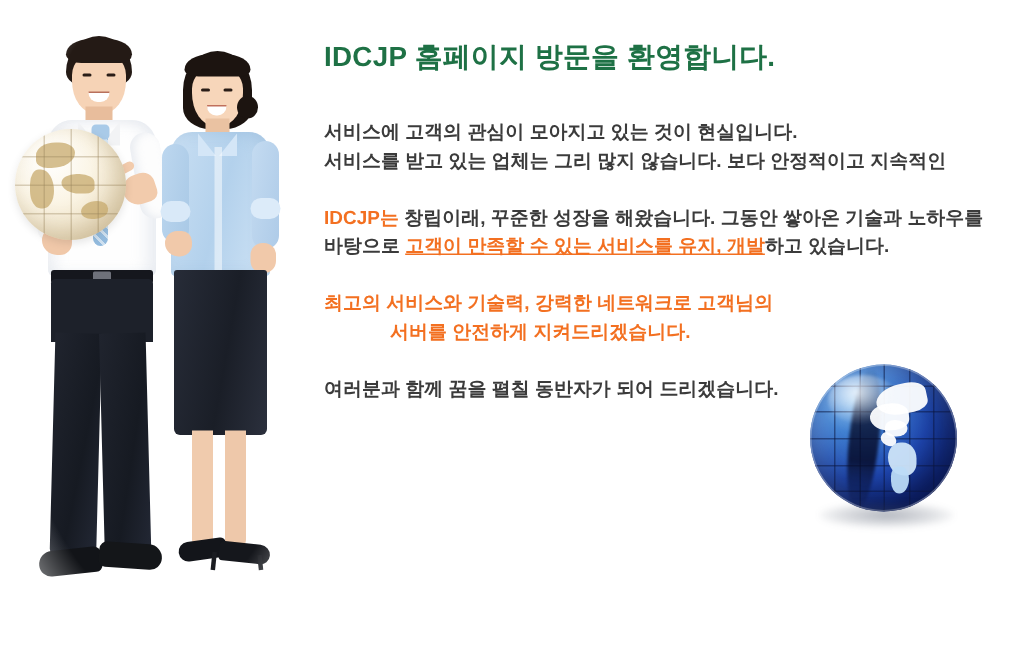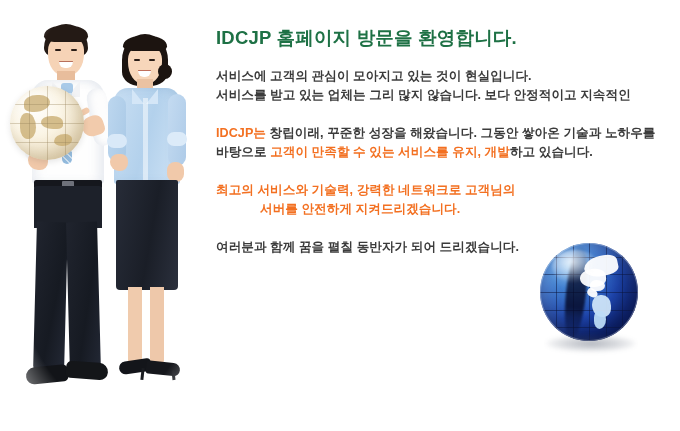--- a/index.html
+++ b/index.html
@@ -291,21 +291,21 @@
     position: absolute;
     left: 216px;
     top: 26px;
     width: 456px;
   }
   .title {
     font-size: 18.5px;
     font-weight: bold;
     letter-spacing: .2px;
     line-height: 1.35;
-    margin: 0 0 16px 0;
+    margin: 0 0 28px 0;
     white-space: nowrap;
   }
   .para {
     margin: 0 0 18px 0;
     font-size: 12.6px;
     line-height: 19.5px;
     letter-spacing: .05px;
     font-weight: bold;
   }
   .para:last-child { margin-bottom: 0; }
@@ -453,21 +453,21 @@
 
   <div class="content">
     <h1 class="title" style="color: rgb(30, 113, 69);">IDCJP 홈페이지 방문을 환영합니다.</h1>
     <div id="paragraphs-host">
         <p class="para" style="color: rgb(59, 59, 59);">
           <span class="line"><span>서비스에 고객의 관심이 모아지고 있는 것이 현실입니다.</span></span>
           <span class="line"><span>서비스를 받고 있는 업체는 그리 많지 않습니다. 보다 안정적이고 지속적인</span></span>
         </p>
         <p class="para" style="color: rgb(59, 59, 59);">
           <span class="line"><span class="hl" style="color: rgb(243, 112, 33);">IDCJP는</span><span> 창립이래, 꾸준한 성장을 해왔습니다. 그동안 쌓아온 기술과 노하우를</span></span>
-          <span class="line"><span>바탕으로 </span><span class="hl" style="color: rgb(243, 112, 33);">고객이 만족할 수 있는 서비스를 유지, 개발</span><span>하고 있습니다.</span></span>
+          <span class="line"><span>바탕으로 </span><span class="hl" style="color: rgb(243, 112, 33); text-decoration: underline;">고객이 만족할 수 있는 서비스를 유지, 개발</span><span>하고 있습니다.</span></span>
         </p>
         <p class="para" style="color: rgb(59, 59, 59);">
           <span class="line"><span class="hl" style="color: rgb(243, 112, 33);">최고의 서비스와 기술력, 강력한 네트워크로 고객님의</span></span>
           <span class="line"><span class="hl" style="color: rgb(243, 112, 33); margin-left: 44px;">서버를 안전하게 지켜드리겠습니다.</span></span>
         </p>
         <p class="para" style="color: rgb(59, 59, 59);">
           <span class="line"><span>여러분과 함께 꿈을 펼칠 동반자가 되어 드리겠습니다.</span></span>
         </p>
       </div>
   </div>

